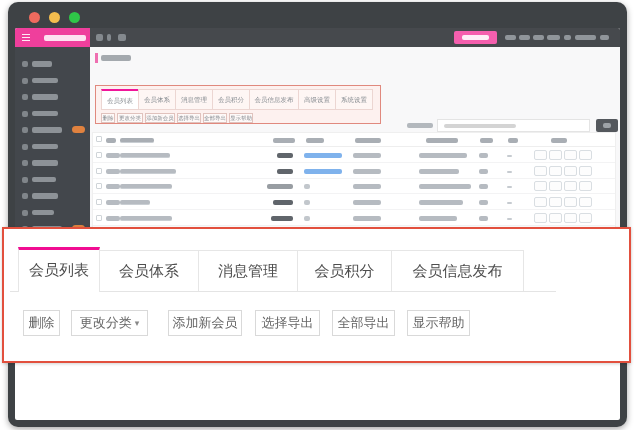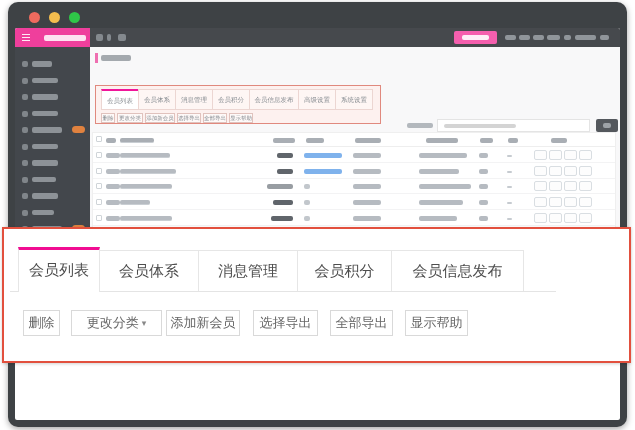--- a/index.html
+++ b/index.html
@@ -309,21 +309,21 @@
     <div class="tabline"></div>
     <div class="cotabs" id="cotabs">
         <div class="cotab on" style="width: 82px;">会员列表</div>
         <div class="cotab" style="width: 100px;">会员体系</div>
         <div class="cotab" style="width: 100px;">消息管理</div>
         <div class="cotab" style="width: 95px;">会员积分</div>
         <div class="cotab" style="width: 133px;">会员信息发布</div>
       </div>
     <div class="cobtns" id="cobtns">
         <div class="cobtn" style="width: 37px; margin-right: 11px;"><span>删除</span></div>
-        <div class="cobtn" style="width: 91px; margin-right: 4px;"><span>更改分类</span><span class="caret">▾</span></div>
+        <div class="cobtn" style="width: 77px; margin-right: 20px;"><span>更改分类</span><span class="caret">▾</span></div>
         <div class="cobtn" style="width: 74px; margin-right: 13px;"><span>添加新会员</span></div>
         <div class="cobtn" style="width: 65px; margin-right: 12px;"><span>选择导出</span></div>
         <div class="cobtn" style="width: 63px; margin-right: 12px;"><span>全部导出</span></div>
         <div class="cobtn" style="width: 63px; margin-right: 0px;"><span>显示帮助</span></div>
       </div>
   </div>
 
 </div>
 
 </body></html>

